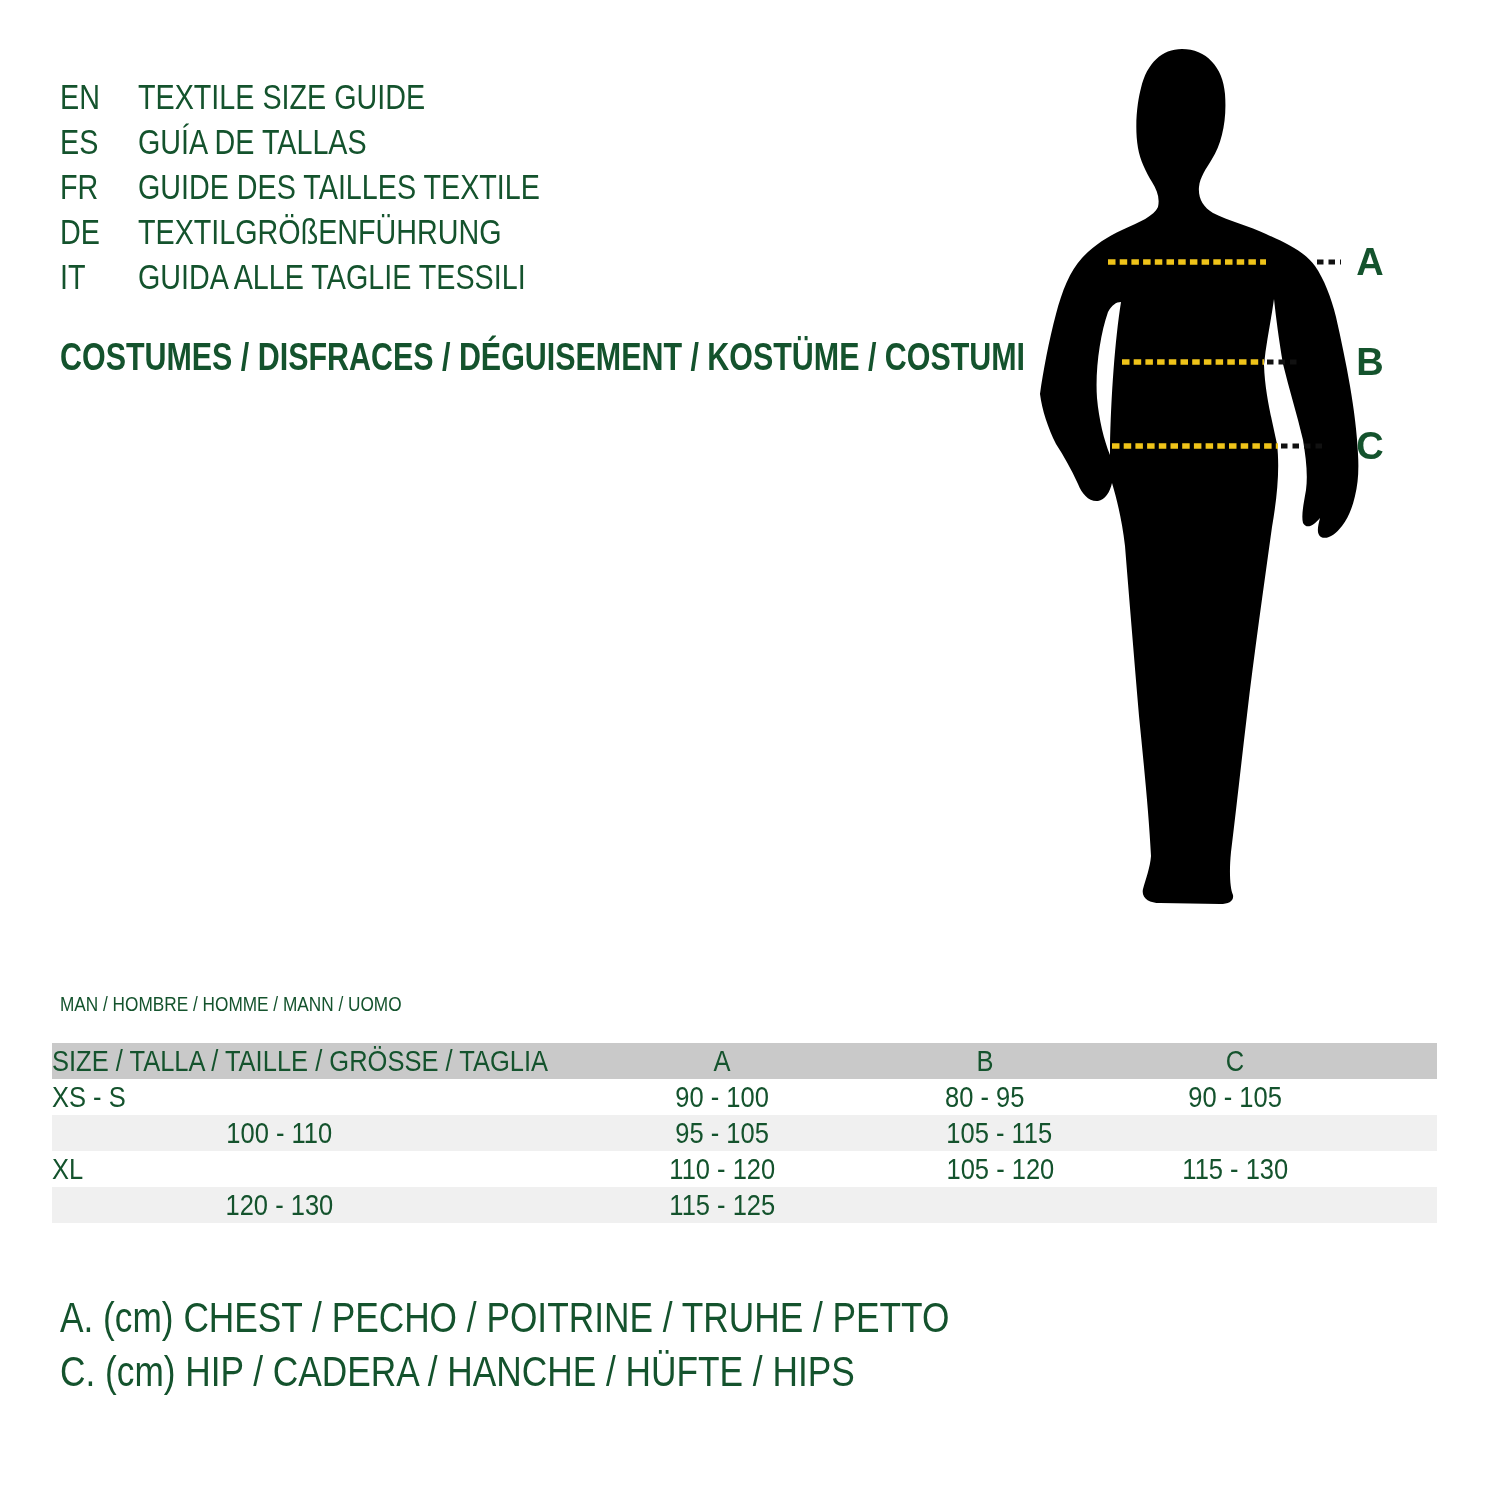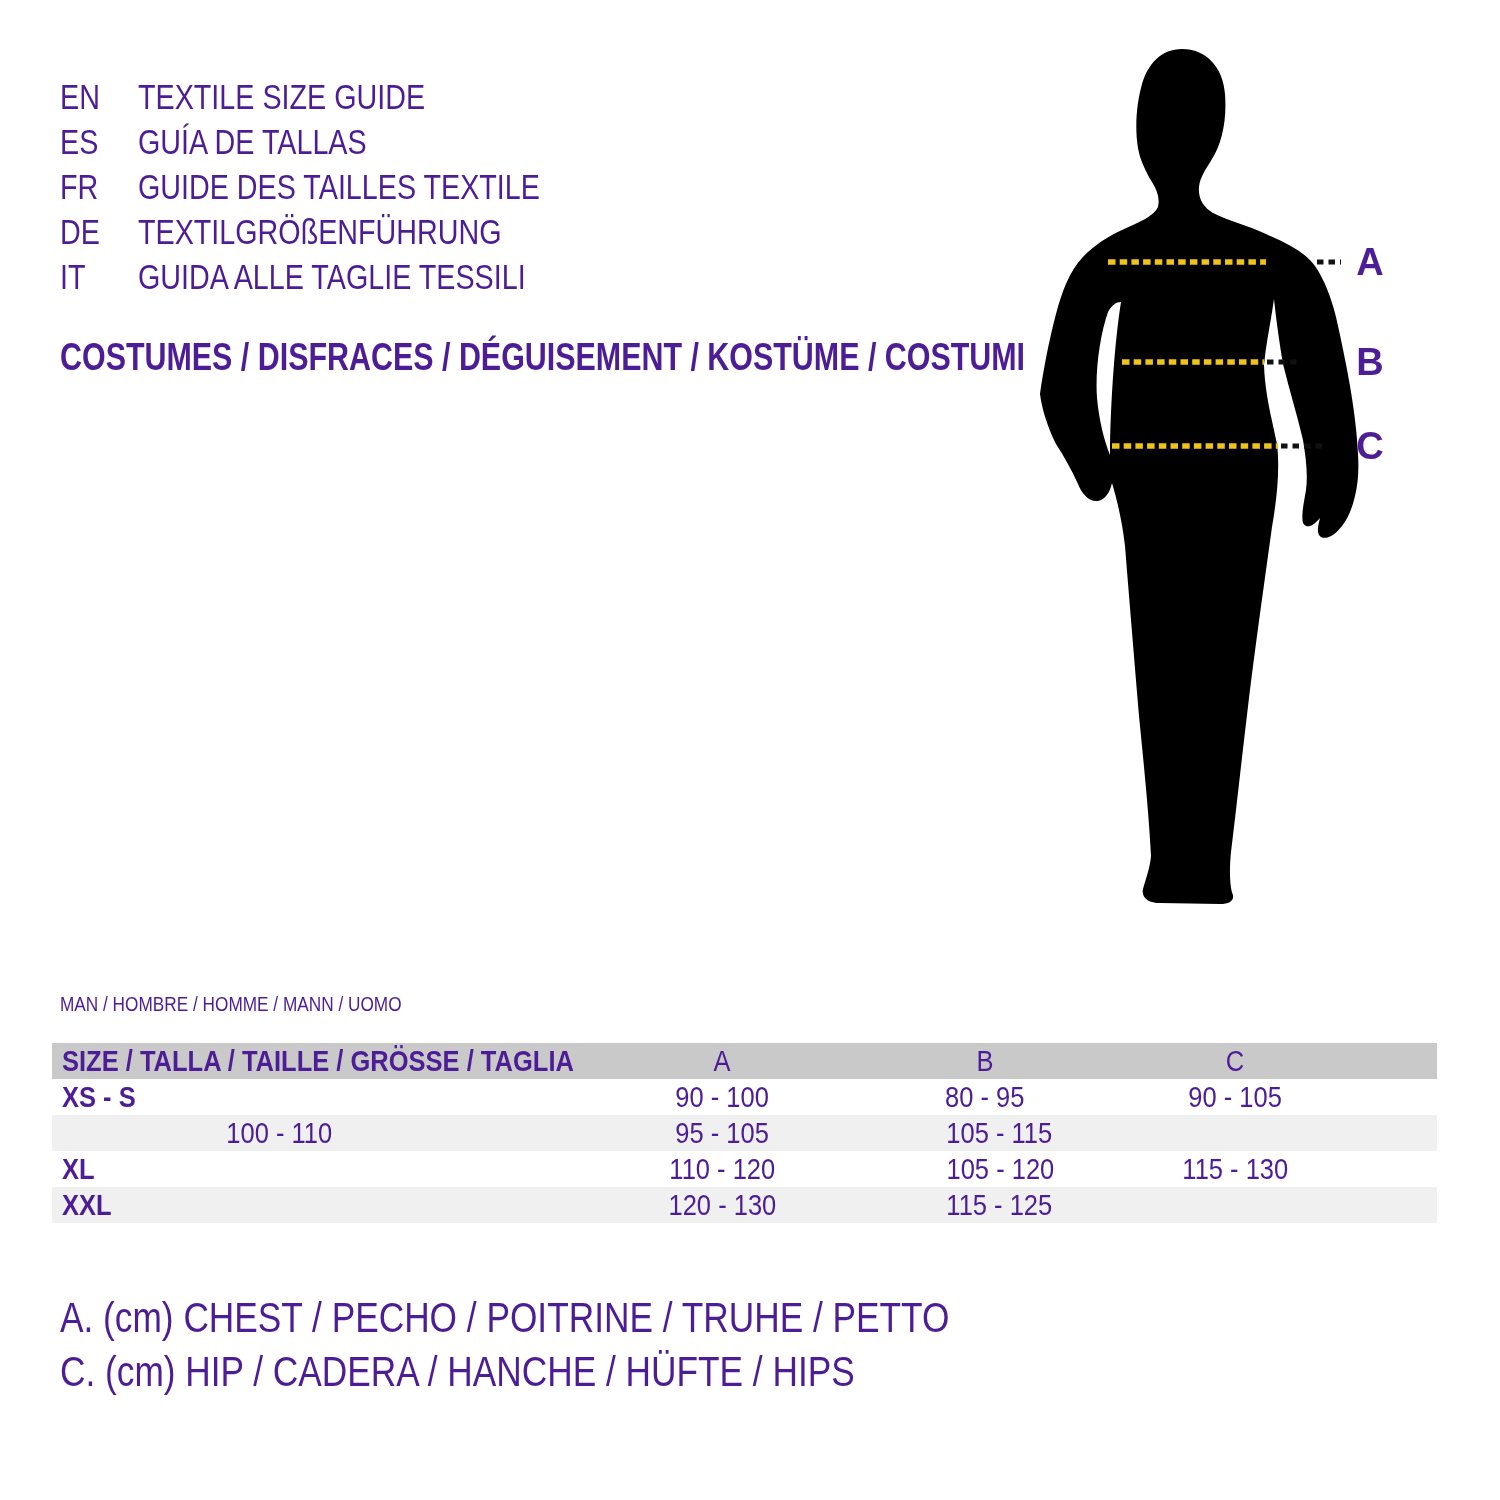--- a/index.html
+++ b/index.html
@@ -1,18 +1,18 @@
 <!DOCTYPE html>
 <html><head>
 <meta charset="utf-8">
 <style>
   html,body{margin:0;padding:0;background:#fff;}
   #page{
     position:relative;width:1500px;height:1500px;background:#fff;overflow:hidden;
-    font-family:"Liberation Sans",sans-serif;color:#4c1d95;
+    font-family:"Liberation Sans",sans-serif;color:#14532d;
   }
   .cond{display:inline-block;transform:scaleX(0.82);transform-origin:0 50%;white-space:nowrap;}
   .cond-c{display:inline-block;transform:scaleX(0.85);transform-origin:50% 50%;white-space:nowrap;}
   .cond-l{display:inline-block;transform:scaleX(0.85);transform-origin:0 50%;white-space:nowrap;}
 
   
   #lang-block{position:absolute;left:60px;top:74px;}
   .lang-row{display:flex;height:45px;align-items:center;font-size:35px;}
   .lang-code{width:78px;flex:0 0 78px;}
 
@@ -30,21 +30,21 @@
   #label-c{top:422px;}
 
   
   #section-title{position:absolute;left:60px;top:984px;height:40px;line-height:40px;font-size:21px;}
 
   
   #size-table{position:absolute;left:52px;top:1043px;width:1385px;font-size:30px;}
   .t-row{display:grid;grid-template-columns:455px 430px 96px 404px;height:36px;align-items:center;}
   .t-row.head{background:#c9c9c9;}
   .t-row.stripe{background:#f0f0f0;}
-  .c-size{padding-left:10px;text-align:left;white-space:nowrap;font-weight:bold;}
+  .c-size{padding-left:0;text-align:left;white-space:nowrap;}
   .c-val{text-align:center;white-space:nowrap;}
 
   
   #legend-block{position:absolute;left:60px;top:1290px;}
   .legend-row{height:54px;line-height:54px;font-size:43px;}
 </style>
 </head>
 <body>
 
 <div id="page">
@@ -164,21 +164,20 @@
       <div class="c-val"><span class="cond-c">95 - 105</span></div>
       <div class="c-val"><span class="cond-c">105 - 115</span></div>
     </div>
     <div class="t-row">
       <div class="c-size"><span class="cond-l">XL</span></div>
       <div class="c-val"><span class="cond-c">110 - 120</span></div>
       <div class="c-val"><span class="cond-c">105 - 120</span></div>
       <div class="c-val"><span class="cond-c">115 - 130</span></div>
     </div>
     <div class="t-row stripe">
-      <div class="c-size"><span class="cond-l">XXL</span></div>
       <div class="c-val"><span class="cond-c">120 - 130</span></div>
       <div class="c-val"><span class="cond-c">115 - 125</span></div>
     </div>
   </div>
 
   <div id="legend-block">
     <div class="legend-row"><span class="cond">A. (cm) CHEST / PECHO / POITRINE / TRUHE / PETTO</span></div>
     <div class="legend-row"><span class="cond">C. (cm) HIP / CADERA / HANCHE / HÜFTE / HIPS</span></div>
   </div>
 

